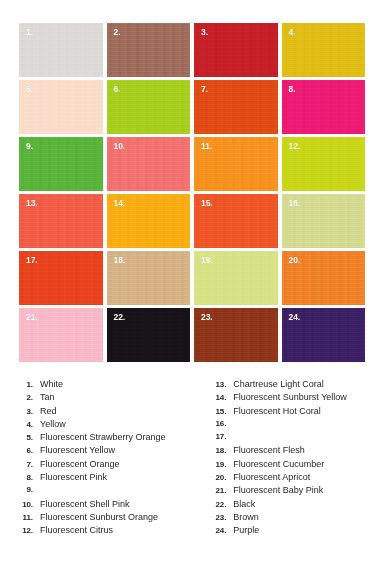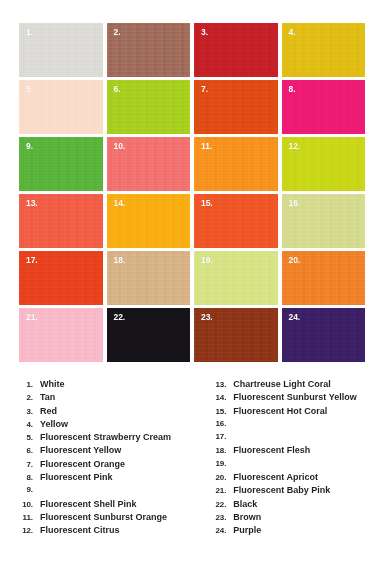--- a/index.html
+++ b/index.html
@@ -98,21 +98,20 @@
     flex: 0 0 19px;
     text-align: right;
     font-size: 8px;
     font-weight: bold;
     letter-spacing: -0.1px;
   }
   .legend-label {
     padding-left: 7px;
     font-size: 9px;
     white-space: nowrap;
-    font-weight: bold;
   }
 </style>
 </head>
 <body>
 
 <div id="swatch-grid">
     <div class="swatch" style="background: rgb(220, 218, 214);">
       <span class="swatch-number">1.</span>
     </div>
     <div class="swatch" style="background: rgb(158, 106, 90);">
@@ -199,21 +198,21 @@
       <div class="legend-item">
         <span class="legend-number">3.</span>
         <span class="legend-label">Red</span>
       </div>
       <div class="legend-item">
         <span class="legend-number">4.</span>
         <span class="legend-label">Yellow</span>
       </div>
       <div class="legend-item">
         <span class="legend-number">5.</span>
-        <span class="legend-label">Fluorescent Strawberry Cream</span>
+        <span class="legend-label">Fluorescent Strawberry Orange</span>
       </div>
       <div class="legend-item">
         <span class="legend-number">6.</span>
         <span class="legend-label">Fluorescent Yellow</span>
       </div>
       <div class="legend-item">
         <span class="legend-number">7.</span>
         <span class="legend-label">Fluorescent Orange</span>
       </div>
       <div class="legend-item">
@@ -254,20 +253,21 @@
       </div>
       <div class="legend-item">
         <span class="legend-number">17.</span>
       </div>
       <div class="legend-item">
         <span class="legend-number">18.</span>
         <span class="legend-label">Fluorescent Flesh</span>
       </div>
       <div class="legend-item">
         <span class="legend-number">19.</span>
+        <span class="legend-label">Fluorescent Cucumber</span>
       </div>
       <div class="legend-item">
         <span class="legend-number">20.</span>
         <span class="legend-label">Fluorescent Apricot</span>
       </div>
       <div class="legend-item">
         <span class="legend-number">21.</span>
         <span class="legend-label">Fluorescent Baby Pink</span>
       </div>
       <div class="legend-item">

